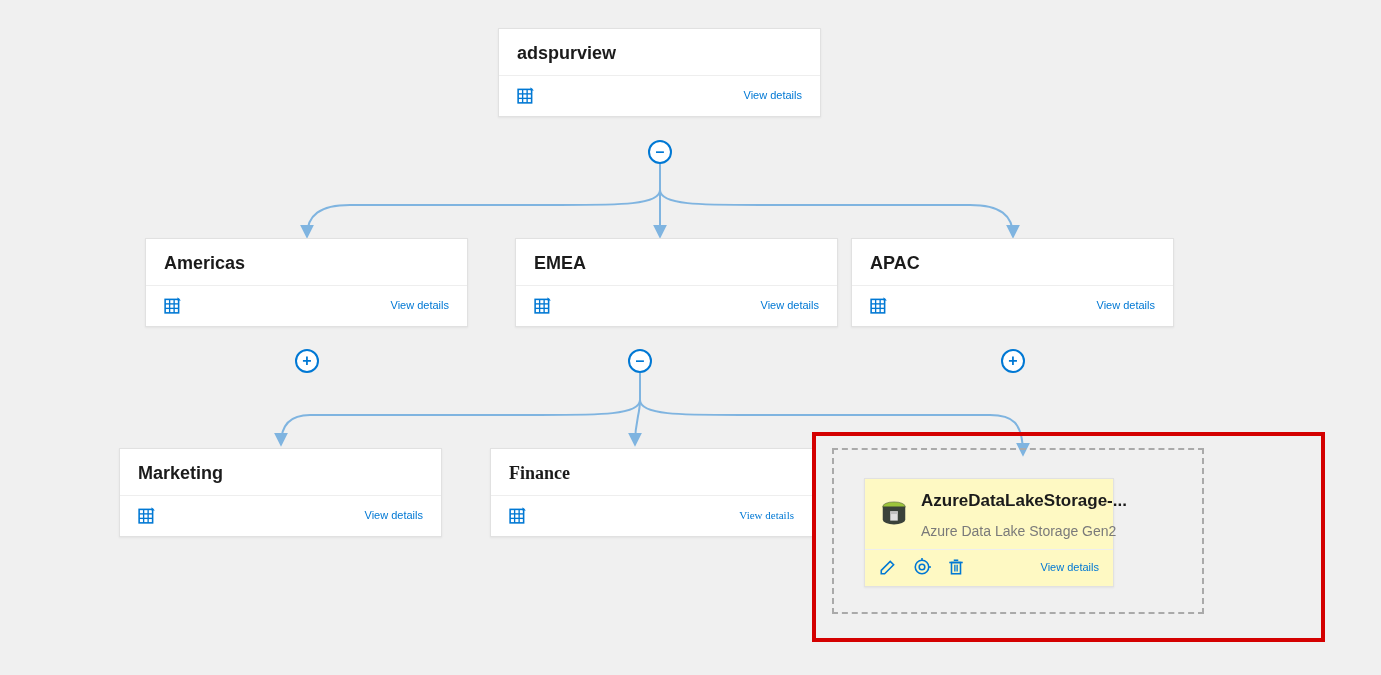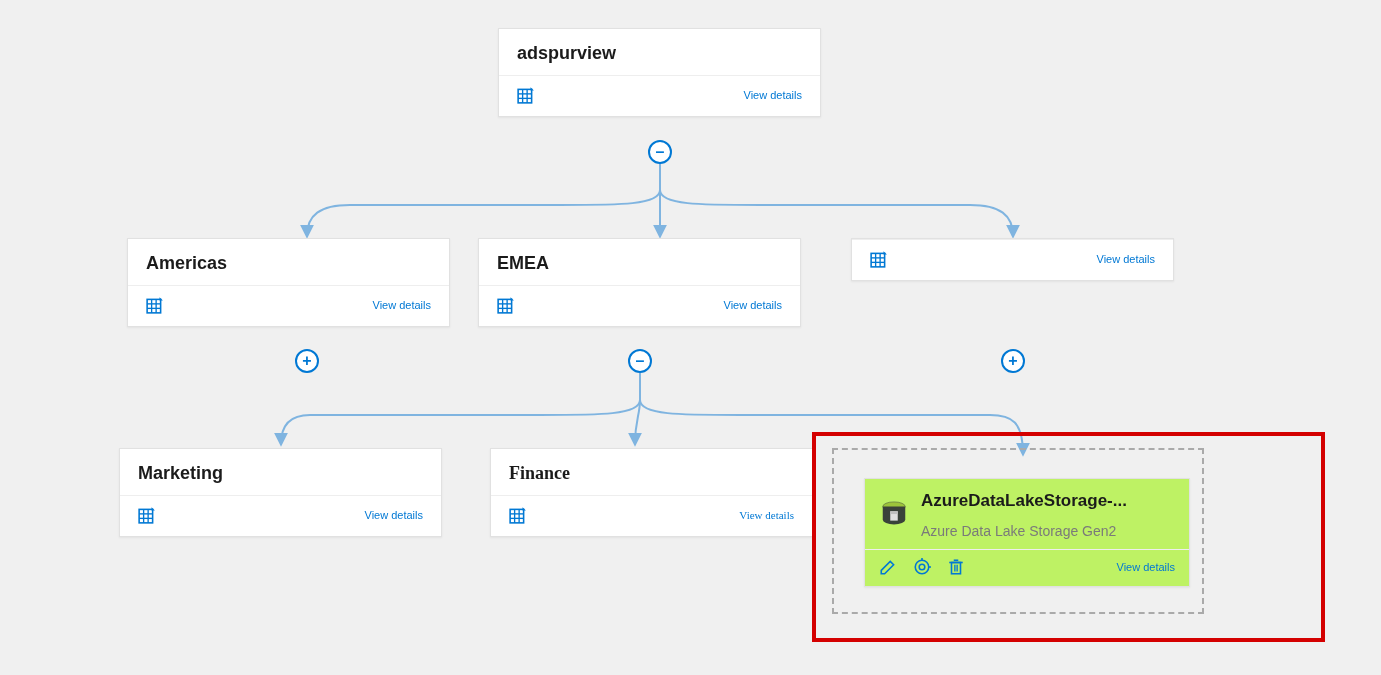--- a/index.html
+++ b/index.html
@@ -78,22 +78,22 @@
     z-index: 2;
   }
   .highlight-box {
     position: absolute;
     border: 4px solid #d40000;
     z-index: 4;
     pointer-events: none;
   }
   .source-node {
     position: absolute;
-    width: 326px;
-    background: #bef264;
+    width: 250px;
+    background: #fef9c3;
     border: 1px solid #e1e1e1;
     box-shadow: 0 1px 2px rgba(0,0,0,0.06);
     z-index: 3;
   }
   .source-head {
     display: flex;
     align-items: center;
     padding: 12px 14px 10px 14px;
     gap: 12px;
   }
@@ -152,61 +152,64 @@
             <line x1="5" y1="3" x2="5" y2="15" stroke="#0078d4" stroke-width="1.2"></line>
             <line x1="9" y1="3" x2="9" y2="15" stroke="#0078d4" stroke-width="1.2"></line>
             <path d="M 12 1 L 15 4 L 12 4 Z" fill="#0078d4"></path>
           </svg>
       </span>
       <span class="view-details">View details</span>
     </div>
   </div>
   <div class="toggle" style="left:648px; top:140px;">–</div>
 
-  <div class="node" style="left:127px; top:238px;">
+  <div class="node" style="left:145px; top:238px;">
     <div class="head">
       <div class="title">Americas</div>
     </div>
     <div class="foot">
       <span class="icon-scan">
         <svg width="18" height="18" viewBox="0 0 16 16" fill="none">
             <rect x="1" y="3" width="12" height="12" stroke="#0078d4" stroke-width="1.4"></rect>
             <line x1="1" y1="7" x2="13" y2="7" stroke="#0078d4" stroke-width="1.2"></line>
             <line x1="1" y1="11" x2="13" y2="11" stroke="#0078d4" stroke-width="1.2"></line>
             <line x1="5" y1="3" x2="5" y2="15" stroke="#0078d4" stroke-width="1.2"></line>
             <line x1="9" y1="3" x2="9" y2="15" stroke="#0078d4" stroke-width="1.2"></line>
             <path d="M 12 1 L 15 4 L 12 4 Z" fill="#0078d4"></path>
           </svg>
       </span>
       <span class="view-details">View details</span>
     </div>
   </div>
   <div class="toggle" style="left:295px; top:349px;">+</div>
 
-  <div class="node" style="left:478px; top:238px;">
+  <div class="node" style="left:515px; top:238px;">
     <div class="head">
       <div class="title">EMEA</div>
     </div>
     <div class="foot">
       <span class="icon-scan">
         <svg width="18" height="18" viewBox="0 0 16 16" fill="none">
             <rect x="1" y="3" width="12" height="12" stroke="#0078d4" stroke-width="1.4"></rect>
             <line x1="1" y1="7" x2="13" y2="7" stroke="#0078d4" stroke-width="1.2"></line>
             <line x1="1" y1="11" x2="13" y2="11" stroke="#0078d4" stroke-width="1.2"></line>
             <line x1="5" y1="3" x2="5" y2="15" stroke="#0078d4" stroke-width="1.2"></line>
             <line x1="9" y1="3" x2="9" y2="15" stroke="#0078d4" stroke-width="1.2"></line>
             <path d="M 12 1 L 15 4 L 12 4 Z" fill="#0078d4"></path>
           </svg>
       </span>
       <span class="view-details">View details</span>
     </div>
   </div>
   <div class="toggle" style="left:628px; top:349px;">–</div>
 
   <div class="node" style="left:851px; top:238px;">
+    <div class="head">
+      <div class="title">APAC</div>
+    </div>
     <div class="foot">
       <span class="icon-scan">
         <svg width="18" height="18" viewBox="0 0 16 16" fill="none">
             <rect x="1" y="3" width="12" height="12" stroke="#0078d4" stroke-width="1.4"></rect>
             <line x1="1" y1="7" x2="13" y2="7" stroke="#0078d4" stroke-width="1.2"></line>
             <line x1="1" y1="11" x2="13" y2="11" stroke="#0078d4" stroke-width="1.2"></line>
             <line x1="5" y1="3" x2="5" y2="15" stroke="#0078d4" stroke-width="1.2"></line>
             <line x1="9" y1="3" x2="9" y2="15" stroke="#0078d4" stroke-width="1.2"></line>
             <path d="M 12 1 L 15 4 L 12 4 Z" fill="#0078d4"></path>
           </svg>

